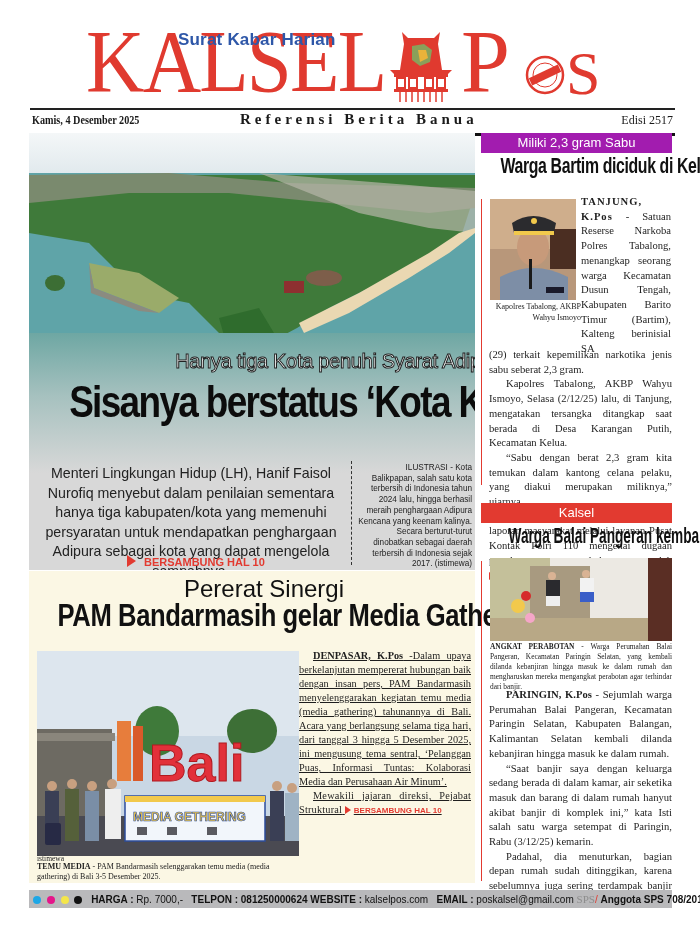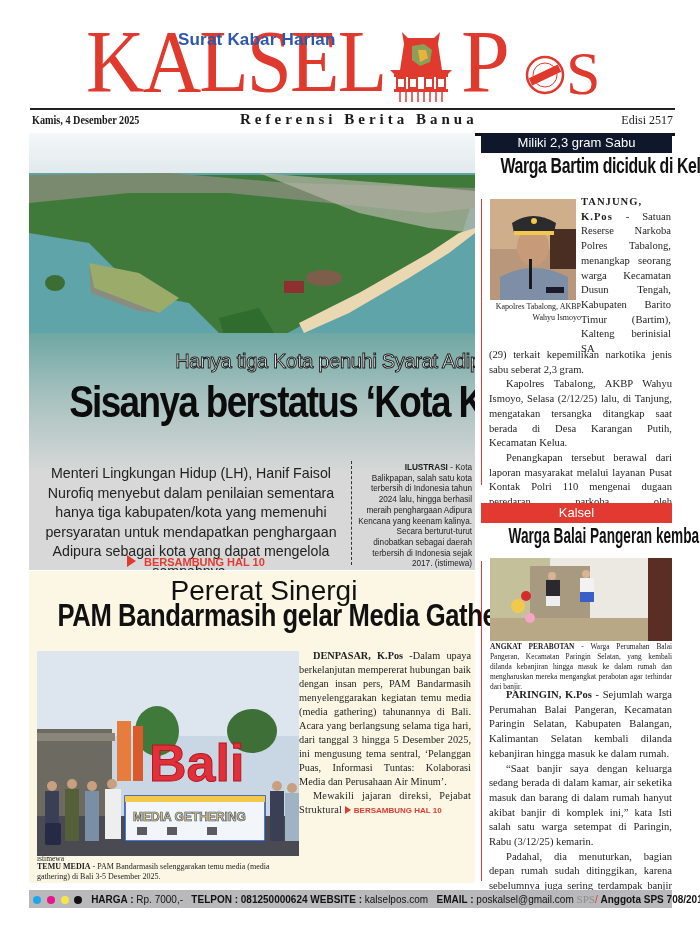--- a/index.html
+++ b/index.html
@@ -23,38 +23,38 @@
 
 #lead{position:absolute;left:29px;top:133px;width:446px;height:437px;background:#d8d8d8;overflow:hidden;}
 #lead-photo{position:absolute;left:0;top:0;width:446px;height:220px;}
 #lead-fade{position:absolute;left:0;top:200px;width:446px;height:140px;background:linear-gradient(#6ea7a3 0%,#a6c1bf 45%,#d8d8d8 100%);}
 #lead-kicker{position:absolute;left:0;top:217px;width:530px;text-align:center;font-family:"Liberation Sans",sans-serif;font-size:20px;color:#fff;-webkit-text-stroke:1px #222;letter-spacing:-0.3px;margin-left:48px;}
 #lead-headline{position:absolute;left:0;top:243px;width:446px;text-align:center;font-family:"Liberation Sans",sans-serif;font-weight:bold;font-size:45px;color:#0c0c0c;letter-spacing:-2px;transform:scaleX(0.82);white-space:nowrap;}
 #lead-deck{position:absolute;left:3px;top:331px;width:318px;text-align:center;font-family:"Liberation Sans",sans-serif;font-size:14.2px;line-height:19.6px;color:#222;}
 #lead-cont{position:absolute;left:98px;top:422px;font-family:"Liberation Sans",sans-serif;font-weight:bold;font-size:11px;color:#e23a30;}
 #lead-divider{position:absolute;left:322px;top:328px;height:104px;border-left:1px dashed #333;}
 #lead-caption{position:absolute;left:326px;top:330px;width:117px;text-align:right;font-family:"Liberation Sans",sans-serif;font-size:8.2px;line-height:10.7px;color:#222;}
-#lead-caption b{font-weight:bold;margin-left:44px;}
+#lead-caption b{font-weight:normal;margin-left:44px;}
 
 
 #pam{position:absolute;left:29px;top:571px;width:446px;height:312px;background:#fbf7e4;}
-#pam-kicker{position:absolute;left:0;top:4px;width:470px;text-align:center;font-family:"Liberation Sans",sans-serif;font-size:28px;color:#111;}
+#pam-kicker{position:absolute;left:0;top:4px;width:470px;text-align:center;font-family:"Liberation Sans",sans-serif;font-size:24px;color:#111;}
 #pam-headline{position:absolute;left:-20px;top:26px;width:486px;text-align:center;font-family:"Liberation Sans",sans-serif;font-weight:bold;font-size:32px;color:#111;transform:scaleX(0.8);white-space:nowrap;letter-spacing:-0.5px;}
 #pam-photo{position:absolute;left:8px;top:80px;width:262px;height:205px;overflow:hidden;}
 #pam-photo-credit{position:absolute;left:8px;top:283px;font-size:7.5px;color:#222;}
 #pam-caption{position:absolute;left:8px;top:291px;width:264px;font-size:8px;line-height:10px;color:#222;}
 #pam-caption b{font-weight:bold;}
 #pam-body{position:absolute;left:270px;top:78px;width:172px;font-size:10.3px;line-height:14px;text-align:justify;color:#1e1e1e;}
-#pam-body p{text-indent:14px;}
+#pam-body p{text-indent:14px;text-decoration:underline;}
 #pam-body p.first{text-indent:14px;}
 
 
 #right{position:absolute;left:481px;top:133px;width:191px;height:752px;}
 .sec-bar{width:191px;height:20px;text-align:center;font-family:"Liberation Sans",sans-serif;font-size:13px;line-height:20px;color:#fff;}
-#r1-bar{position:absolute;left:0;top:0;background:#0f172a;}
+#r1-bar{position:absolute;left:0;top:0;background:#a21caf;}
 #r1-headline{position:absolute;left:-10px;top:20px;width:211px;text-align:center;font-family:"Liberation Sans",sans-serif;font-weight:bold;font-size:22px;color:#111;transform:scaleX(0.72);white-space:nowrap;letter-spacing:-0.5px;}
 #r-rule{position:absolute;left:0;top:66px;height:286px;border-left:1px solid #e23a30;}
 #r-rule2{position:absolute;left:0;top:428px;height:320px;border-left:1px solid #e23a30;}
 #r1-photo{position:absolute;left:9px;top:66px;width:86px;height:101px;overflow:hidden;}
 #r1-photo-cap{position:absolute;left:4px;top:168px;width:96px;text-align:right;font-size:8px;line-height:11px;color:#222;}
 #r1-lead{position:absolute;left:100px;top:62px;width:90px;font-size:10.6px;line-height:14.7px;text-align:justify;text-align-last:justify;color:#1e1e1e;}
 #r1-body{position:absolute;left:8px;top:195px;width:183px;font-size:10.6px;line-height:14.7px;text-align:justify;color:#1e1e1e;}
 #r1-body p{text-indent:17px;}
 .cont{font-family:"Liberation Sans",sans-serif;font-weight:bold;font-size:8px;color:#e23a30;white-space:nowrap;}
 .cont .tri{display:inline-block;width:0;height:0;border-top:4px solid transparent;border-bottom:4px solid transparent;border-left:6px solid #e23a30;margin-right:3px;vertical-align:-1px;}
@@ -214,20 +214,21 @@
       <circle cx="44" cy="22" r="3" fill="#f2c94c"></circle>
       <rect x="39" y="60" width="3" height="30" fill="#1a1a1a"></rect>
       <rect x="56" y="88" width="18" height="6" fill="#1a1a2a"></rect>
     </svg>
   </div>
   <div id="r1-photo-cap">Kapolres Tabalong, AKBP Wahyu Ismoyo</div>
   <p id="r1-lead"><b style="letter-spacing:1px;">TANJUNG, K.Pos</b><span> - Satuan Reserse Narkoba Polres Tabalong, menangkap seorang warga Kecamatan Dusun Tengah, Kabupaten Barito Timur (Bartim), Kalteng berinisial SA</span></p>
   <div id="r1-body">
     <p style="text-indent:0;margin-top:20px;">(29) terkait kepemilikan narkotika jenis sabu seberat 2,3 gram.</p>
     <p>Kapolres Tabalong, AKBP Wahyu Ismoyo, Selasa (2/12/25) lalu, di Tanjung, mengatakan tersangka ditangkap saat berada di Desa Karangan Putih, Kecamatan Kelua.</p>
+    <p>“Sabu dengan berat 2,3 gram kita temukan dalam kantong celana pelaku, yang diakui merupakan miliknya,” ujarnya.</p>
     <p><span>Penangkapan tersebut berawal dari laporan masyarakat melalui layanan Pusat Kontak Polri 110 mengenai dugaan peredaran narkoba oleh</span> <span class="cont"><span class="tri"></span><span>BERSAMBUNG HAL 10</span></span></p>
   </div>
 
   <div id="r2-bar" class="sec-bar">Kalsel</div>
   <h3 id="r2-headline">Warga Balai Pangeran kembali kebanjiran</h3>
   <div id="r-rule2"></div>
   <div id="r2-photo">
     <svg width="182" height="83" viewBox="0 0 182 83" preserveAspectRatio="none">
       <rect width="182" height="83" fill="#ece9e3"></rect>
       <rect x="0" y="0" width="60" height="83" fill="#c4c09a"></rect>

